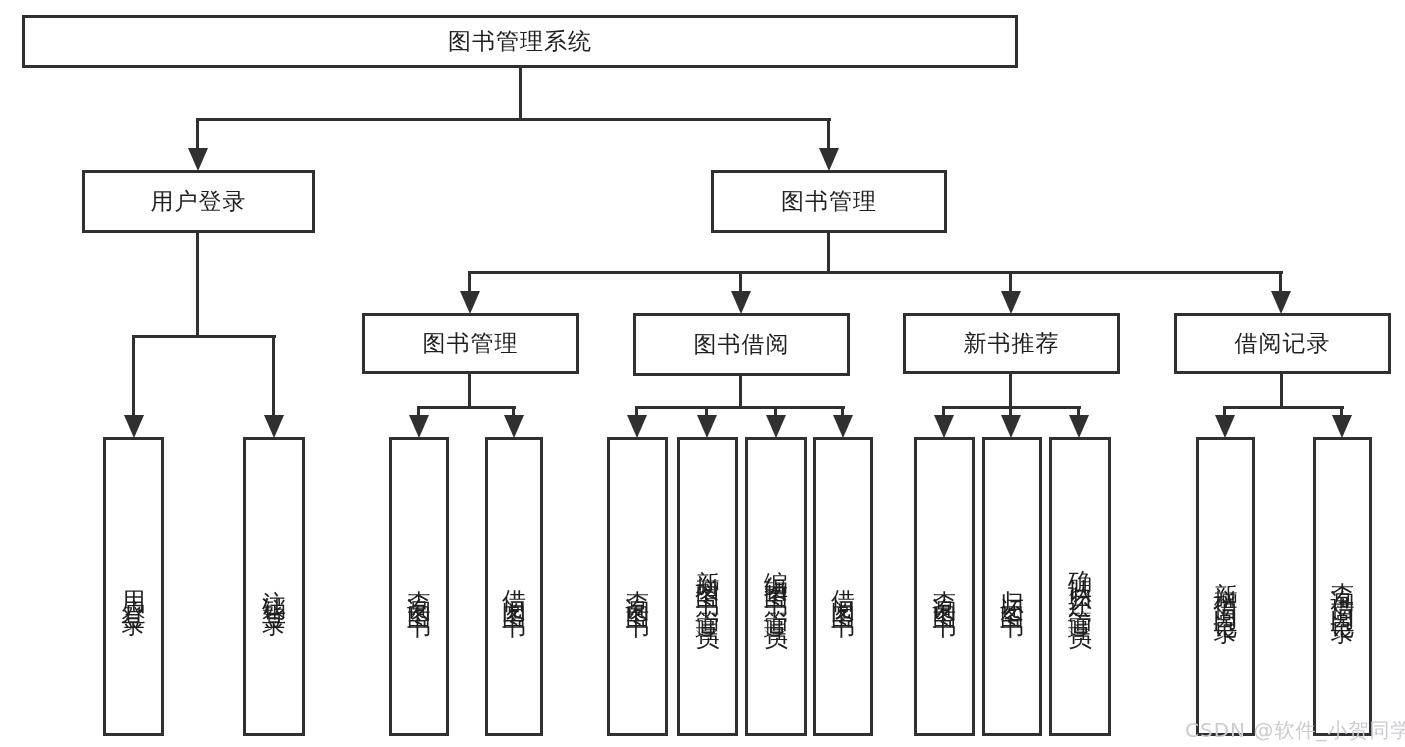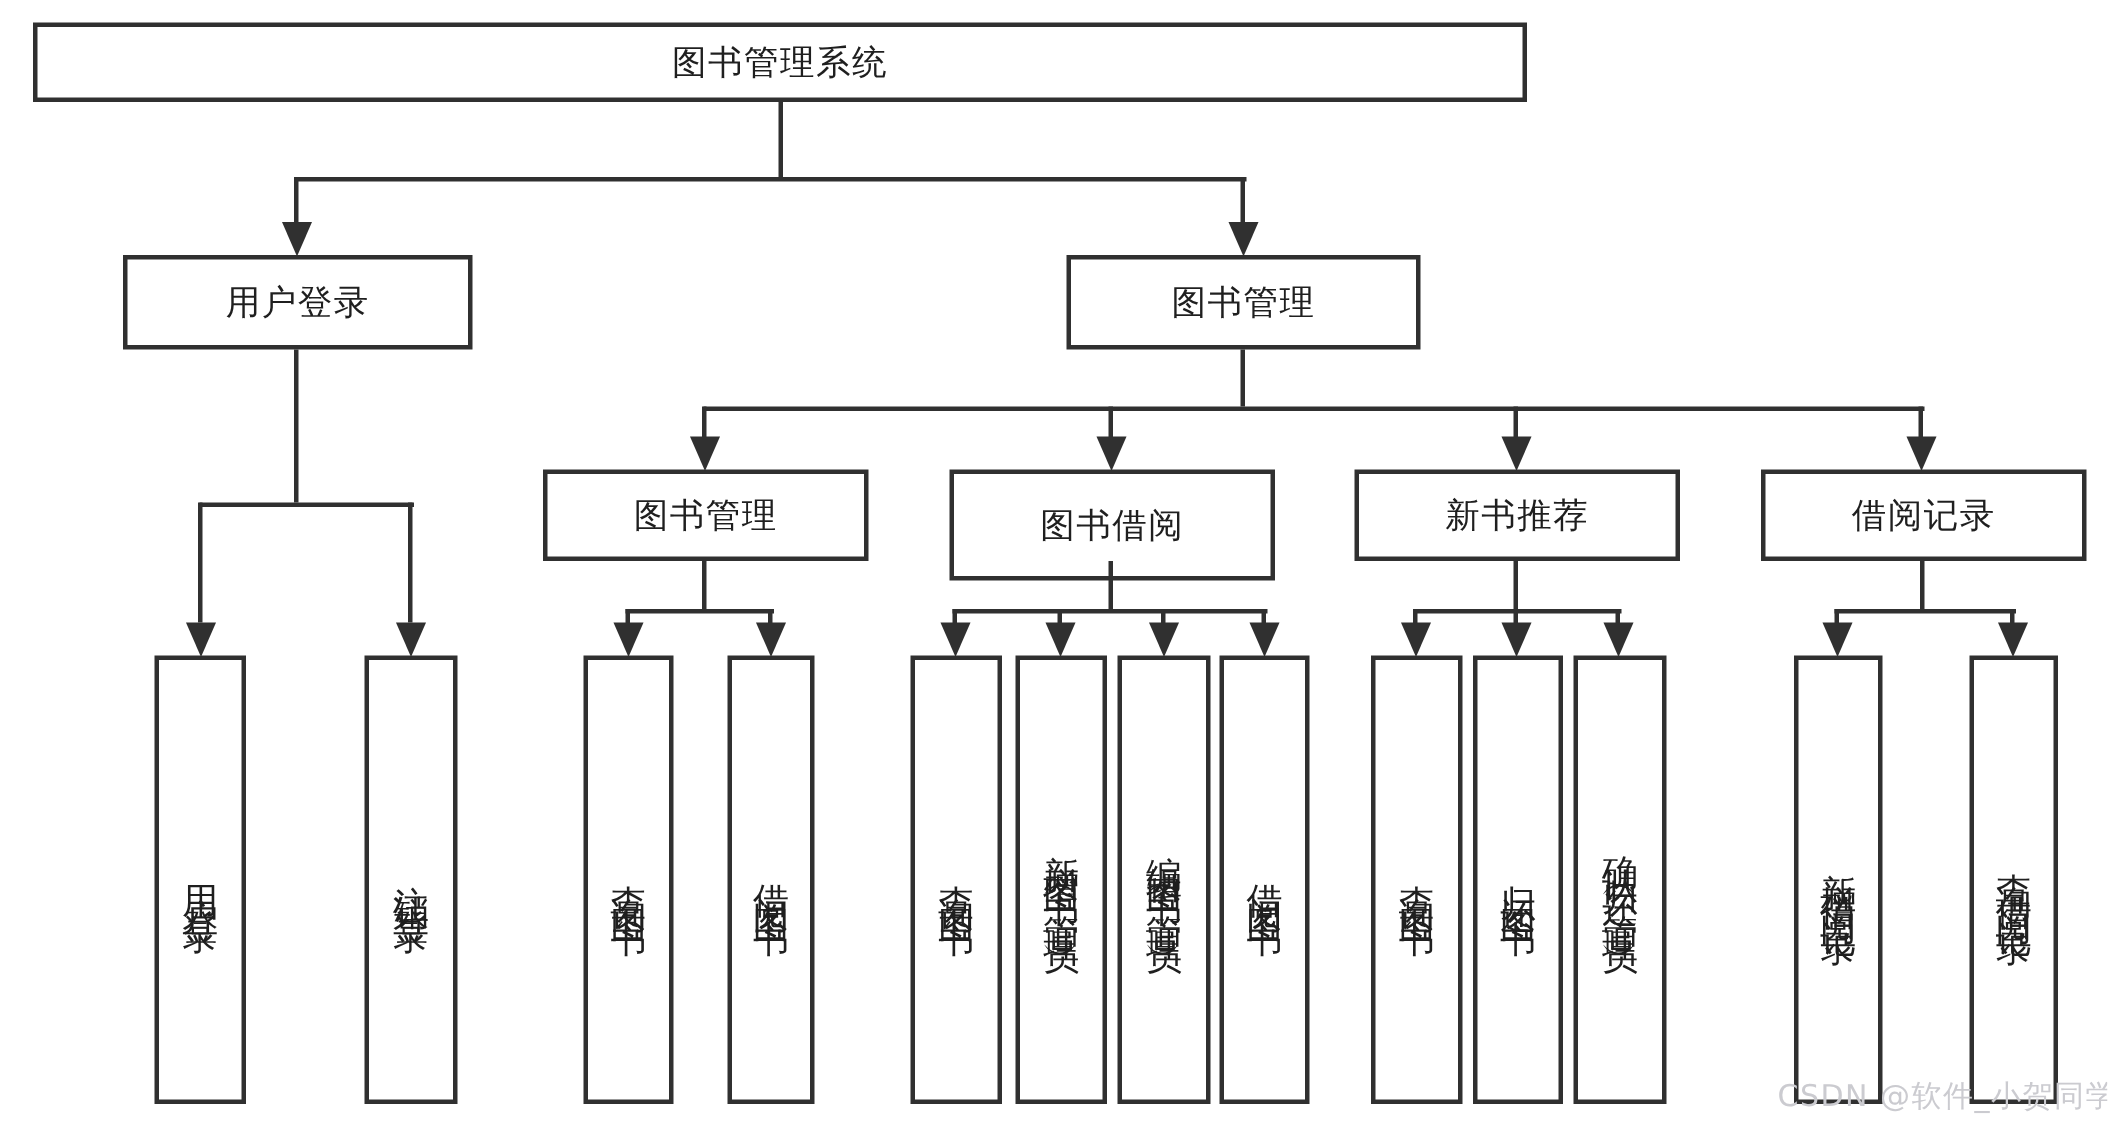--- a/index.html
+++ b/index.html
@@ -66,21 +66,21 @@
   <div class="box" style="left:82px; top:170px; width:233px; height:63px;">
     <span class="hlabel">用户登录</span>
   </div>
   <div class="box" style="left:711px; top:170px; width:236px; height:63px;">
     <span class="hlabel">图书管理</span>
   </div>
 
   <div class="box" style="left:362px; top:313px; width:217px; height:61px;">
     <span class="hlabel">图书管理</span>
   </div>
-  <div class="box" style="left:633px; top:313px; width:217px; height:74px;">
+  <div class="box" style="left:633px; top:313px; width:217px; height:63px;">
     <span class="hlabel">图书借阅</span>
   </div>
   <div class="box" style="left:903px; top:313px; width:217px; height:61px;">
     <span class="hlabel">新书推荐</span>
   </div>
   <div class="box" style="left:1174px; top:313px; width:217px; height:61px;">
     <span class="hlabel">借阅记录</span>
   </div>
 
   <div class="box leaf" style="left:103px; width:61px;">

